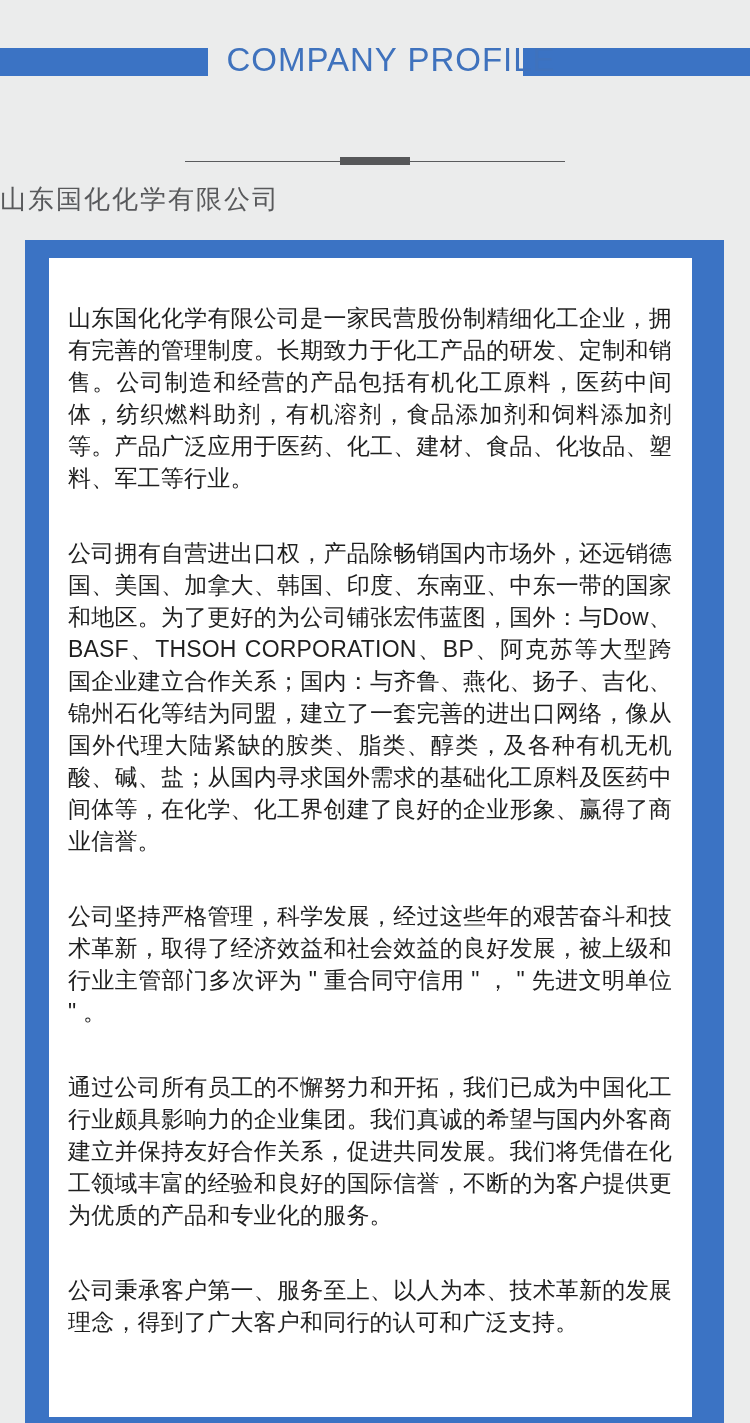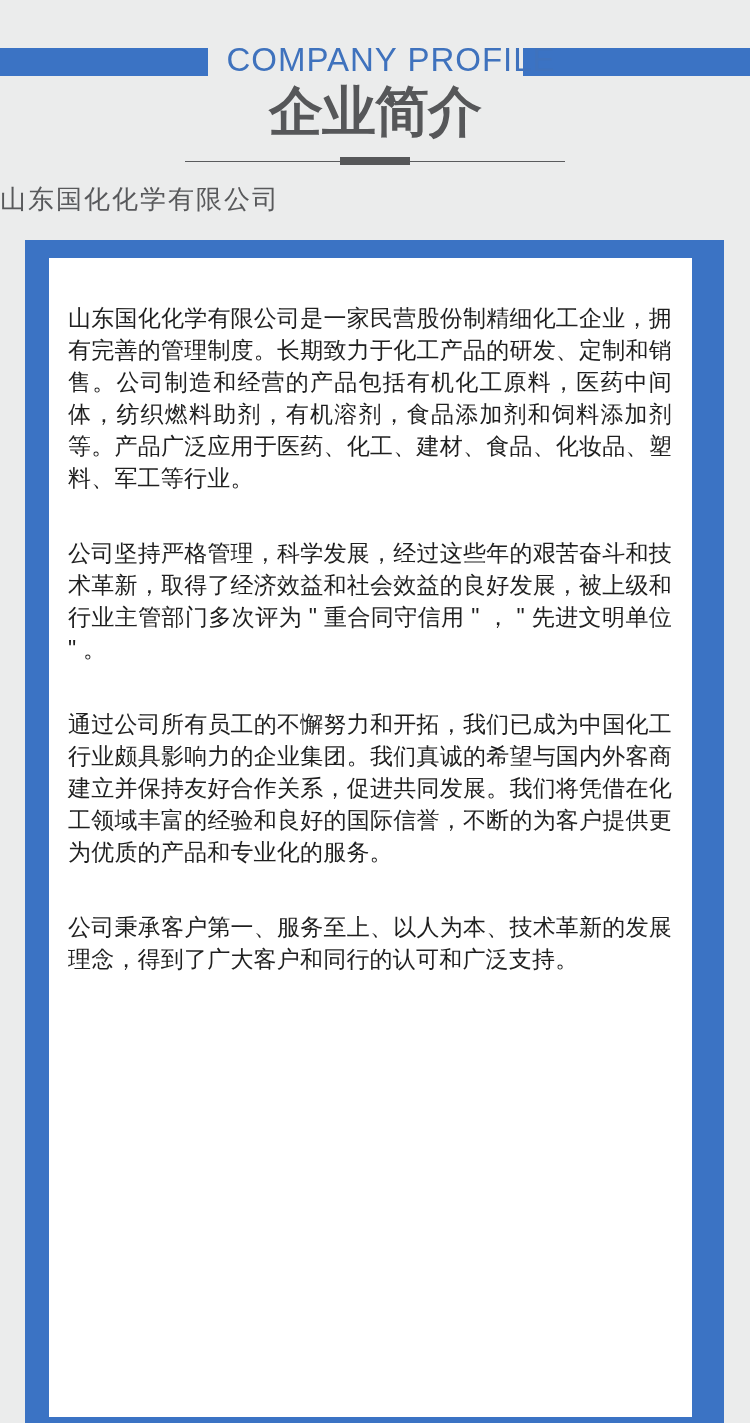--- a/index.html
+++ b/index.html
@@ -76,29 +76,29 @@
 </head>
 <body>
 
 <div class="page">
 
   <div class="bar bar-left"></div>
   <div class="bar bar-right"></div>
 
   <div class="en-title">COMPANY PROFILE</div>
 
-  <div class="cn-title">企业简介</div>
 
   <div class="divider-line"></div>
   <div class="divider-bar"></div>
 
   <div class="company-name">山东国化化学有限公司</div>
 
   <div class="frame">
     <div class="panel">
       <p>山东国化化学有限公司是一家民营股份制精细化工企业，拥有完善的管理制度。长期致力于化工产品的研发、定制和销售。公司制造和经营的产品包括有机化工原料，医药中间体，纺织燃料助剂，有机溶剂，食品添加剂和饲料添加剂等。产品广泛应用于医药、化工、建材、食品、化妆品、塑料、军工等行业。</p>
+      <p>公司拥有自营进出口权，产品除畅销国内市场外，还远销德国、美国、加拿大、韩国、印度、东南亚、中东一带的国家和地区。为了更好的为公司铺张宏伟蓝图，国外：与Dow、BASF、THSOH CORPORATION、BP、阿克苏等大型跨国企业建立合作关系；国内：与齐鲁、燕化、扬子、吉化、锦州石化等结为同盟，建立了一套完善的进出口网络，像从国外代理大陆紧缺的胺类、脂类、醇类，及各种有机无机酸、碱、盐；从国内寻求国外需求的基础化工原料及医药中间体等，在化学、化工界创建了良好的企业形象、赢得了商业信誉。</p>
       <p>公司坚持严格管理，科学发展，经过这些年的艰苦奋斗和技术革新，取得了经济效益和社会效益的良好发展，被上级和行业主管部门多次评为 " 重合同守信用 " ， " 先进文明单位 " 。</p>
       <p>通过公司所有员工的不懈努力和开拓，我们已成为中国化工行业颇具影响力的企业集团。我们真诚的希望与国内外客商建立并保持友好合作关系，促进共同发展。我们将凭借在化工领域丰富的经验和良好的国际信誉，不断的为客户提供更为优质的产品和专业化的服务。</p>
       <p>公司秉承客户第一、服务至上、以人为本、技术革新的发展理念，得到了广大客户和同行的认可和广泛支持。</p>
     </div>
   </div>
 
 </div>
 
 </body></html>

